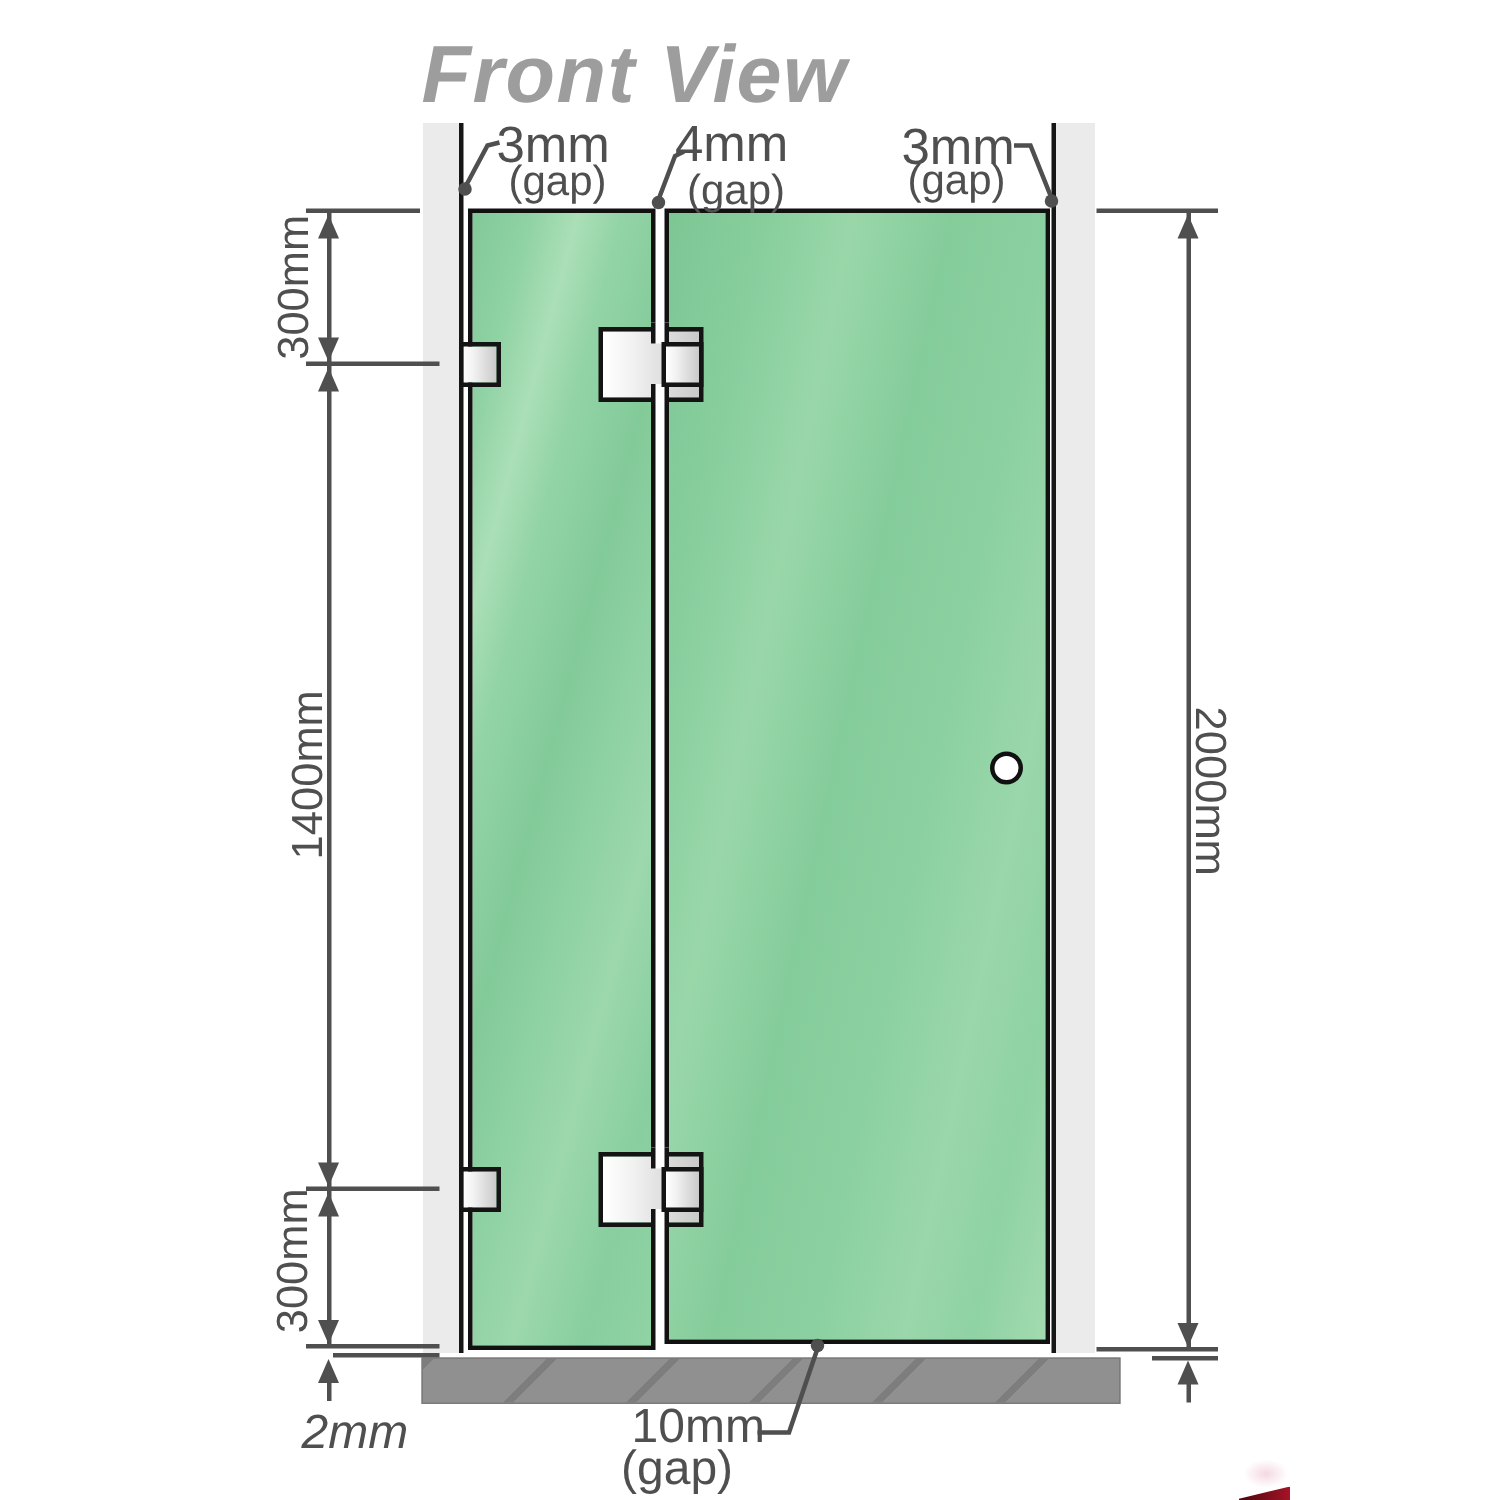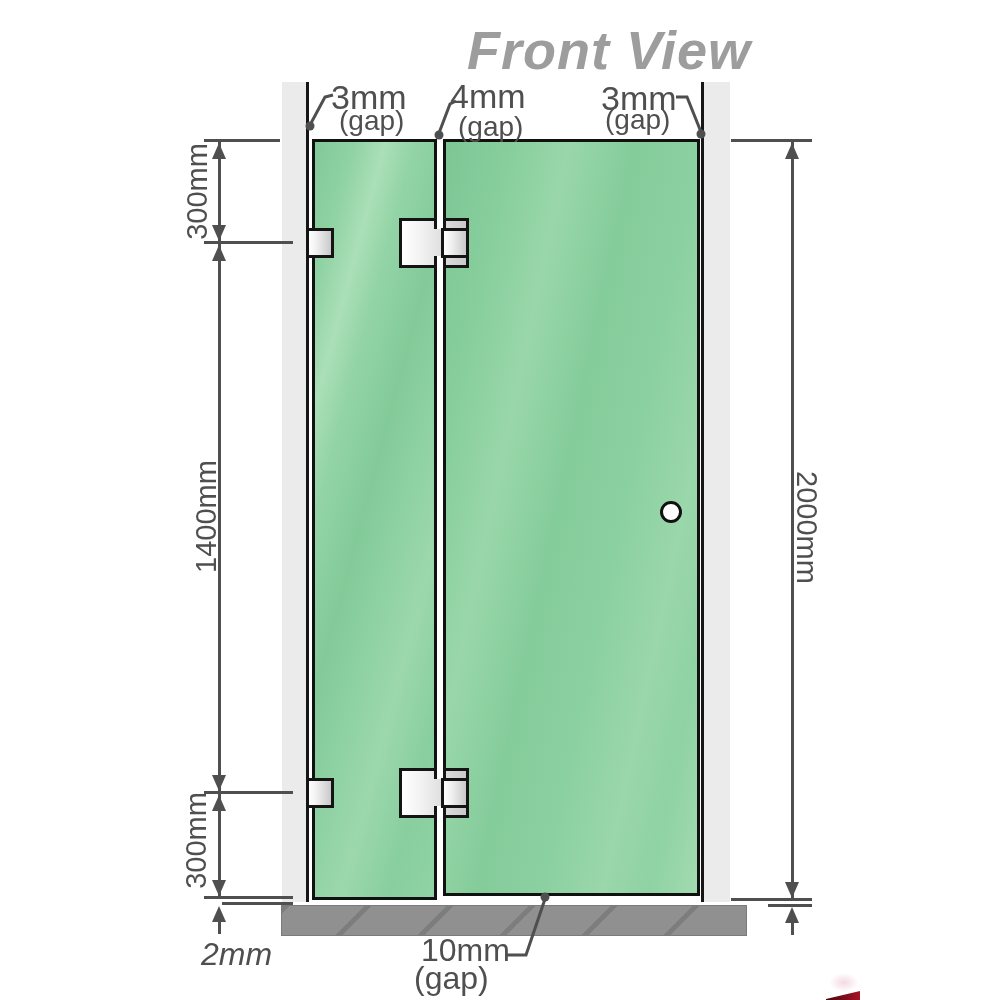--- a/index.html
+++ b/index.html
@@ -2,21 +2,21 @@
 <html><head>
 <meta charset="utf-8">
 <style>
   html,body{margin:0;padding:0;background:#fff;}
   *{box-sizing:border-box;}
   .canvas{
     position:relative;width:1000px;height:1000px;background:#ffffff;overflow:hidden;
     font-family:"Liberation Sans",sans-serif;color:#4f4f4f;
   }
   .title{
-    position:absolute;left:281px;top:22px;width:470px;text-align:right;
+    position:absolute;left:281px;top:22px;width:470px;text-align:left;
     font-size:54px;font-weight:bold;font-style:italic;color:#9d9d9d;letter-spacing:1px;
     line-height:1.05;white-space:nowrap;
   }
   .wall{position:absolute;background:#ebebeb;}
   .wline{position:absolute;background:#161616;}
   .glass{
     position:absolute;border:3px solid #111;
   }
   .glass.fixed{
     background:linear-gradient(105deg,#82c998 0%,#8fd2a3 12%,#abdfb7 22%,#93d4a6 31%,#83ca99 46%,#8ed1a2 58%,#9cd8ac 71%,#88ce9e 86%,#90d3a4 100%);

